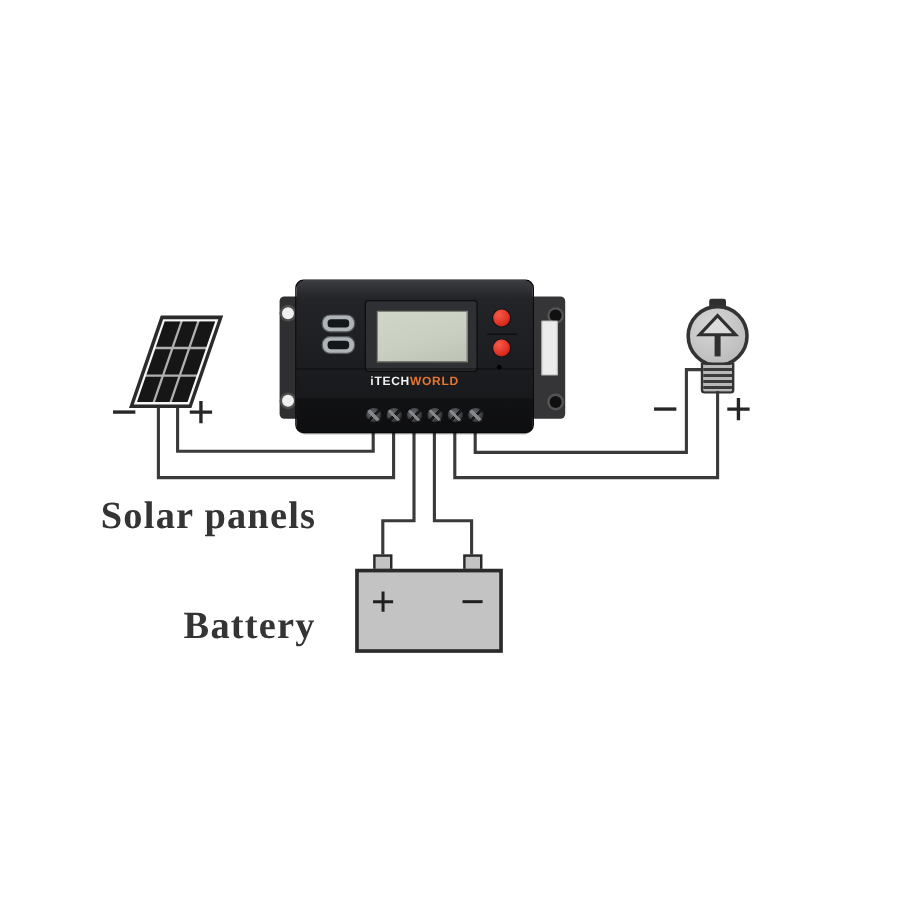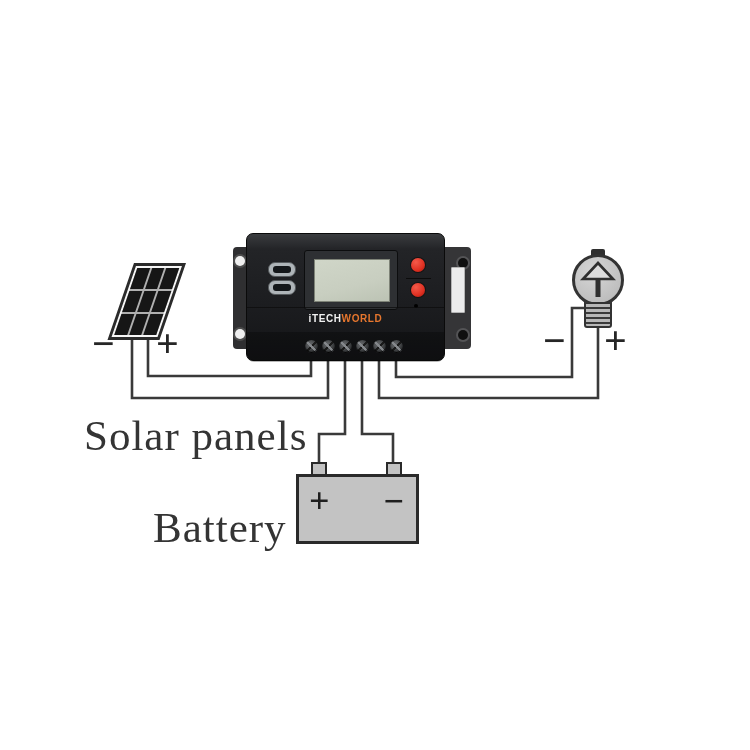--- a/index.html
+++ b/index.html
@@ -5,21 +5,21 @@
   html,body{margin:0;padding:0;background:#fff;}
   .canvas{position:relative;width:750px;height:750px;background:#fff;overflow:hidden;
           font-family:"Liberation Serif",serif;}
   .abs{position:absolute;}
 
   
   svg.wires{position:absolute;left:0;top:0;z-index:1;}
   svg.wires polyline{fill:none;stroke:var(--wire);stroke-width:2.6;stroke-linejoin:miter;}
 
   
-  .diagram-label{position:absolute;z-index:4;font-size:43px;letter-spacing:1px;color:var(--text);white-space:nowrap;}
+  .diagram-label{position:absolute;z-index:4;font-size:32px;letter-spacing:1px;color:var(--text);white-space:nowrap;font-weight:bold;}
   .sign{position:absolute;z-index:4;font-weight:700;font-size:40px;line-height:40px;color:#262626;
         font-family:"Liberation Serif",serif;}
 
   
   .solar-panel{left:134px;top:263px;width:42px;height:67px;z-index:2;
     transform:skewX(-19deg);transform-origin:top left;
     border:3px solid #2b2b2b;background:#f7f7f7;padding:2px;box-sizing:content-box;}
   .solar-grid{width:100%;height:100%;display:grid;grid-template-columns:1fr 1fr 1fr;
     grid-template-rows:1fr 1fr 1fr;gap:2px;background:#b0b0b0;}
   .solar-cell{background:#161616;}

